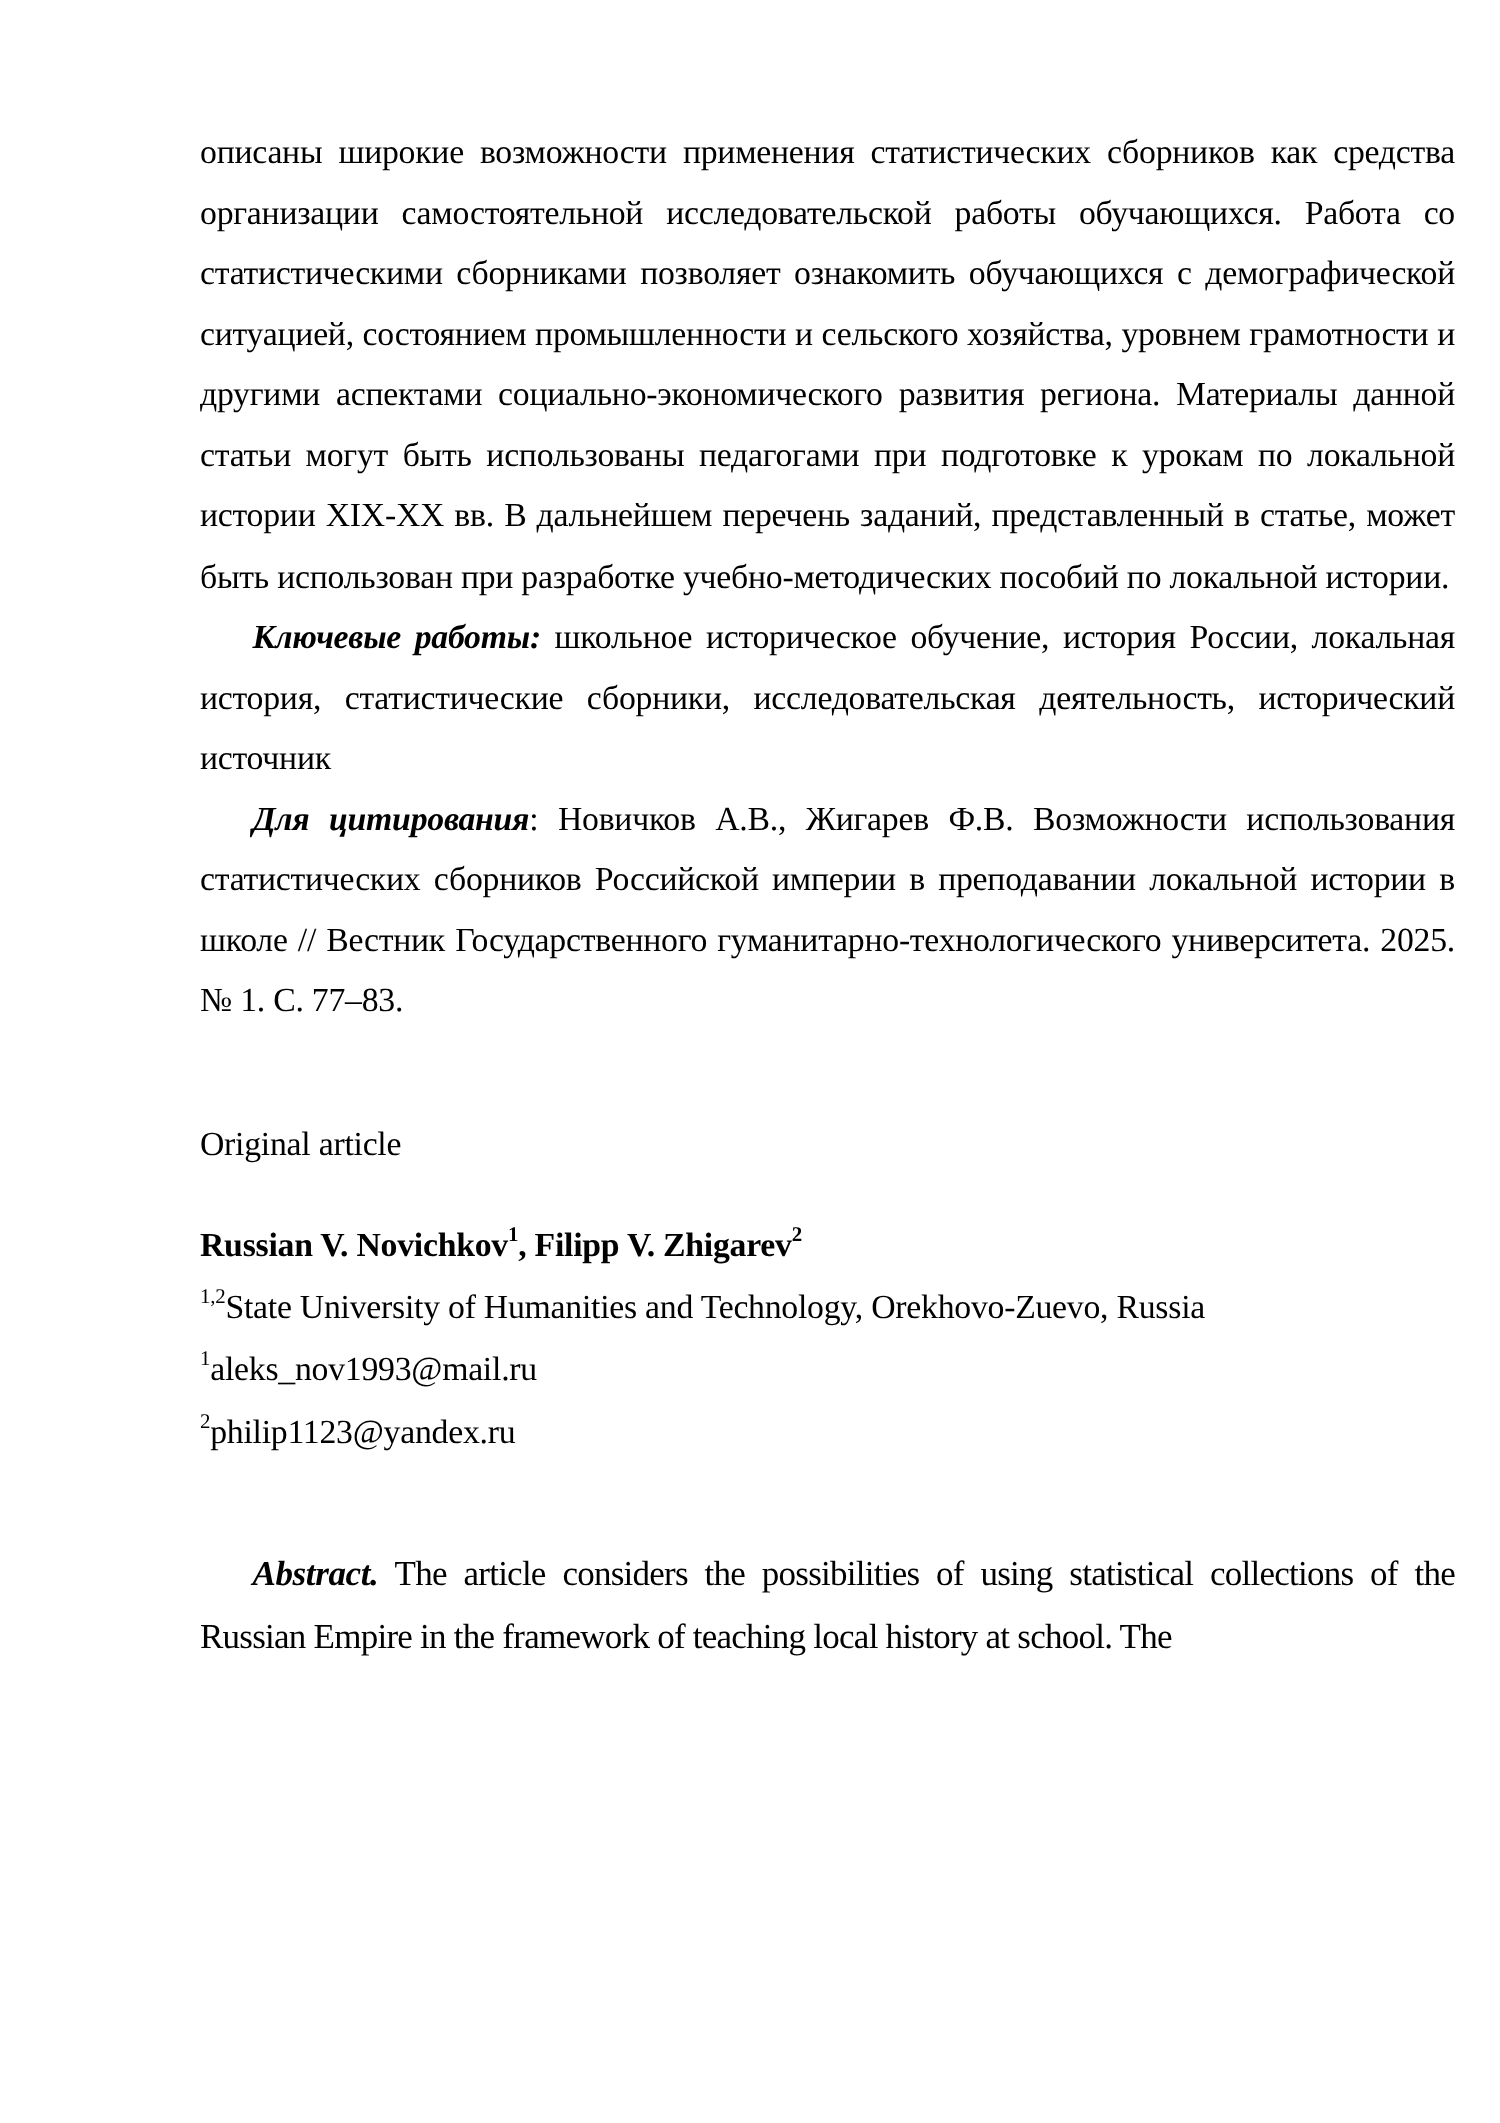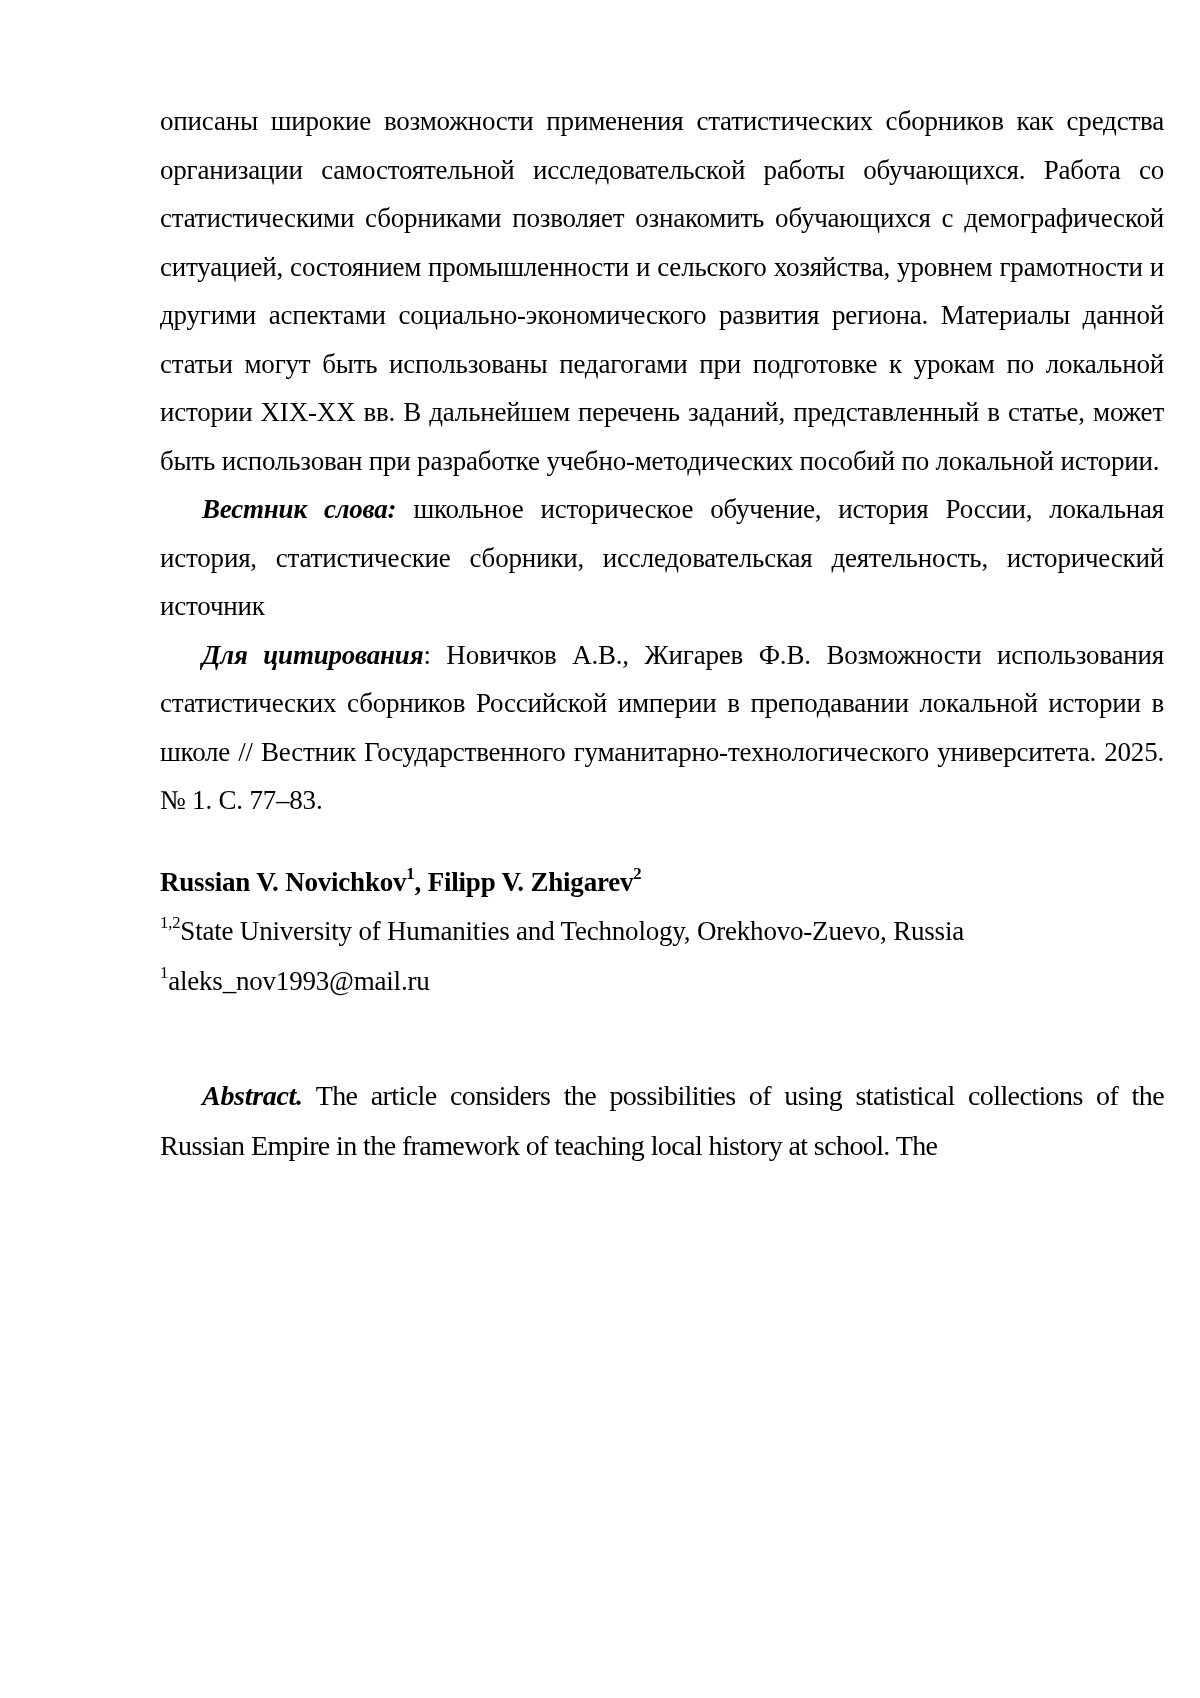--- a/index.html
+++ b/index.html
@@ -55,28 +55,30 @@
   }
   .en-abstract .bi { letter-spacing: -0.3px; }
 </style>
 </head>
 <body>
 
 <div class="page">
 
   <section class="ru-block">
     <p class="just"><span>описаны широкие возможности применения статистических сборников как средства организации самостоятельной исследовательской работы обучающихся. Работа со статистическими сборниками позволяет ознакомить обучающихся с демографической ситуацией, состоянием промышленности и сельского хозяйства, уровнем грамотности и другими аспектами социально-экономического развития региона. Материалы данной статьи могут быть использованы педагогами при подготовке к урокам по локальной истории XIX-XX вв. В дальнейшем перечень заданий, представленный в статье, может быть использован при разработке учебно-методических пособий по локальной истории.</span></p>
-    <p class="just indent"><span class="bi">Вестник слова:</span><span> школьное историческое обучение, история России, локальная история, статистические сборники, исследовательская деятельность, исторический источник</span></p>
+    <p class="just indent"><span class="bi">Ключевые работы:</span><span> школьное историческое обучение, история России, локальная история, статистические сборники, исследовательская деятельность, исторический источник</span></p>
     <p class="just indent"><span class="bi">Для цитирования</span><span>: Новичков А.В., Жигарев Ф.В. Возможности использования статистических сборников Российской империи в преподавании локальной истории в школе // Вестник Государственного гуманитарно-технологического университета. 2025. № 1. С. 77–83.</span></p>
   </section>
 
+  <p class="article-type">Original article</p>
 
 
   <p class="authors"><span>Russian V. Novichkov</span><sup>1</sup><span>, </span><span>Filipp V. Zhigarev</span><sup>2</sup></p>
 
   <p class="affil"><sup>1,2</sup><span>State University of Humanities and Technology, Orekhovo-Zuevo, Russia</span></p>
 
   <p class="affil"><sup>1</sup><span>aleks_nov1993@mail.ru</span></p>
 
+  <p class="affil"><sup>2</sup><span>philip1123@yandex.ru</span></p>
 
   <p class="just indent en-abstract"><span class="bi">Abstract.</span><span> The article considers the possibilities of using statistical collections of the Russian Empire in the framework of teaching local history at school. The</span></p>
 
 </div>
 
 </body></html>

